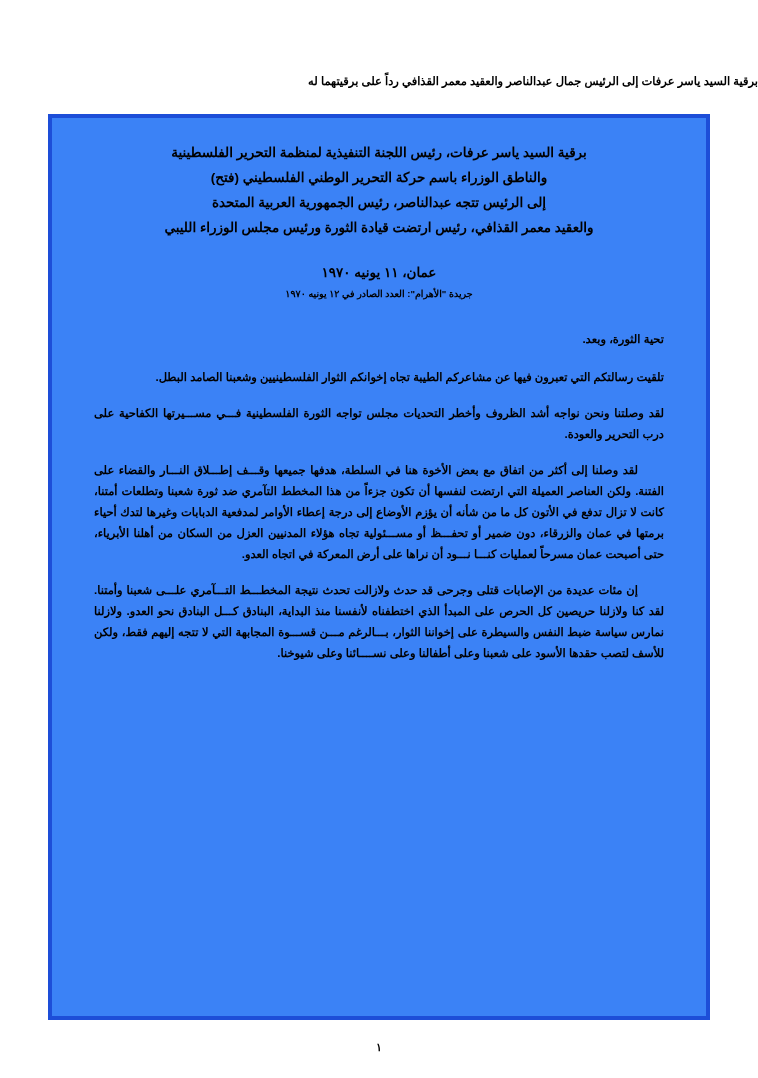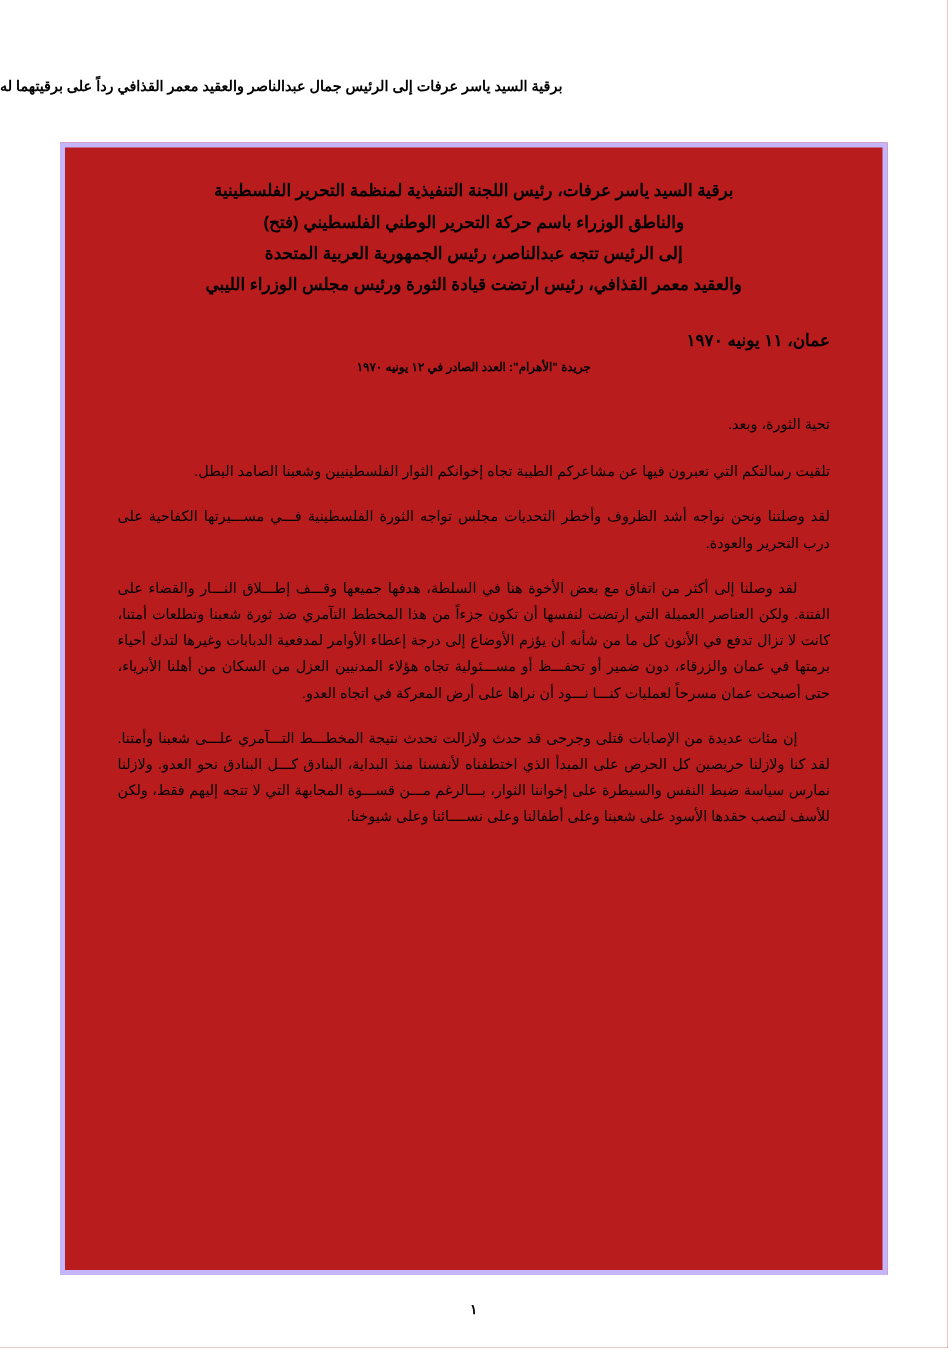--- a/index.html
+++ b/index.html
@@ -16,73 +16,73 @@
     overflow: hidden;
   }
   .page {
     width: 758px;
     height: 1078px;
     position: relative;
     box-sizing: border-box;
   }
   .header-line {
     position: absolute;
-    top: 62px;
+    top: 74px;
     right: 0;
     left: 0;
-    text-align: left;
+    text-align: right;
     font-size: 11.5px;
     font-weight: bold;
     direction: rtl;
     letter-spacing: 0;
   }
   .frame {
     position: absolute;
     top: 114px;
     right: 48px;
     left: 48px;
     height: 906px;
-    border: 4px solid #c4b5fd;
+    border: 4px solid #1d4ed8;
     box-sizing: border-box;
-    background: #b91c1c;
+    background: #3b82f6;
   }
   .inner {
     position: absolute;
     top: 22px;
     right: 42px;
     left: 42px;
     bottom: 10px;
     direction: rtl;
   }
   .title-block {
     text-align: center;
     font-size: 13.5px;
     font-weight: bold;
     line-height: 25px;
   }
   .title-block div {
     white-space: nowrap;
   }
   .place-date {
-    text-align: right;
+    text-align: center;
     font-size: 13.5px;
     font-weight: bold;
     margin-top: 24px;
     letter-spacing: 1px;
   }
   .source-note {
     text-align: center;
     font-size: 9.5px;
     font-weight: bold;
     margin-top: 8px;
   }
   .body-text {
     margin-top: 30px;
     font-size: 11.5px;
-    font-weight: normal;
+    font-weight: bold;
     line-height: 21px;
     text-align: justify;
   }
   .body-text p {
     margin: 0 0 15px 0;
     text-indent: 26px;
   }
   .body-text p.greeting {
     text-indent: 0;
     margin-bottom: 17px;

